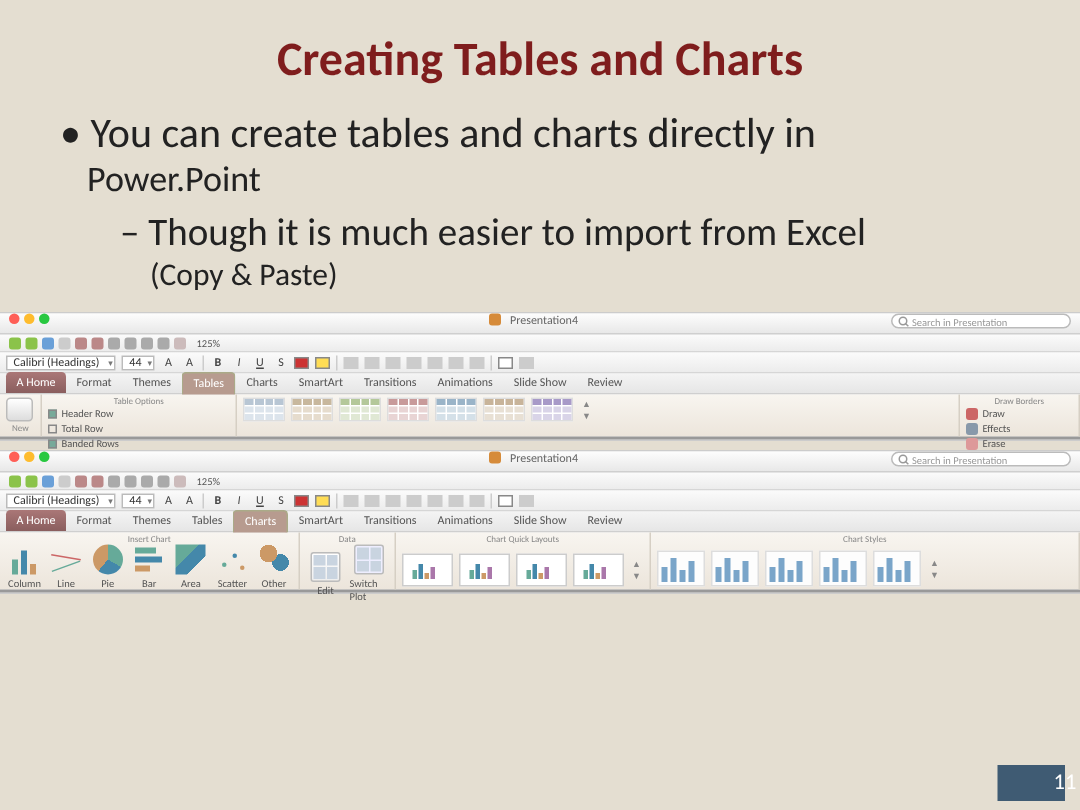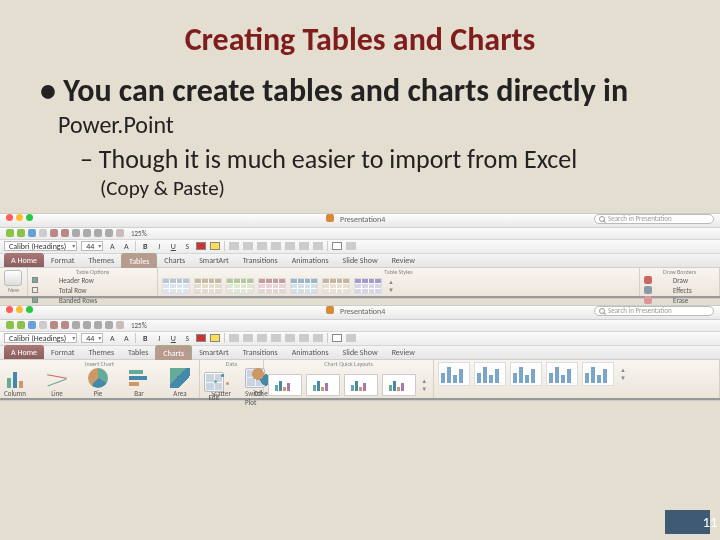--- a/index.html
+++ b/index.html
@@ -12,26 +12,25 @@
     overflow: hidden;
   }
   .title {
     text-align: center;
     font-size: 32px;
     color: #7f1d1d;
     padding-top: 20px;
     padding-bottom: 14px;
   }
   .bullet1 {
-    font-size: 32px;
+    font-size: 28px;
     color: #222;
     margin-left: 40px;
     margin-right: 40px;
     line-height: 1.15;
-    font-weight: bold;
   }
   .bullet1::before {
     content: "• ";
   }
   .bullet1-cont {
     font-size: 24px;
     color: #222;
     margin-left: 58px;
   }
   .bullet2 {
@@ -163,21 +162,21 @@
     display:flex;
     font-size:7px; color:#555;
     border-bottom: 2px solid #999;
   }
   .group {
     border-right:1px solid #d6cfc4;
     padding: 2px 4px;
     display:flex; flex-direction:column; justify-content:space-between;
   }
   .group-title { text-align:center; font-size:6px; color:#888; }
-  .group-row { display:flex; gap:21px; align-items:center; }
+  .group-row { display:flex; gap:3px; align-items:center; }
   .chk { width:6px; height:6px; border:1px solid #888; }
   .chk.on { background:#7a9; }
   .bigbtn {
     width:18px; height:18px; background:linear-gradient(#fff,#ddd);
     border:1px solid #bbb; border-radius:3px;
   }
   
   .ts { width:28px; height:16px; display:grid; grid-template-columns:repeat(4,1fr); grid-template-rows:repeat(3,1fr); gap:1px; background:#fff; border:1px solid #ddd; }
   .ts > div { background:#d0d8e0; }
   .ts.c1 > div { background:#dce4ec; } .ts.c1 > div:nth-child(-n+4){background:#b8c6d4;}
@@ -349,21 +348,20 @@
               <span>Total Row</span>
             </div>
           <div class="group-row">
               <div class="chk on"></div>
               <span>Banded Rows</span>
             </div>
         </div>
       </div>
     </div>
     <div class="group" style="flex:1">
-      <div class="group-title" style="margin-top:-2px">Table Styles</div>
       <div class="group-row" style="gap:4px">
         <div class="ts c1">
             <div></div>
             <div></div>
             <div></div>
             <div></div>
             <div></div>
             <div></div>
             <div></div>
             <div></div>
@@ -640,20 +638,21 @@
               <span></span>
               <span></span>
               <span></span>
               <span></span>
             </div>
           </div>
         <div class="arrow-v">▲<br>▼</div>
       </div>
     </div>
     <div class="group" style="flex:1">
+      <div class="group-title" style="margin-top:-2px">Chart Styles</div>
       <div class="group-row" style="gap:4px">
         <div class="style-thumb st1">
             <span></span>
             <span></span>
             <span></span>
             <span></span>
           </div>
         <div class="style-thumb st1 st2">
             <span style="height:10px"></span>
             <span style="height:16px"></span>

